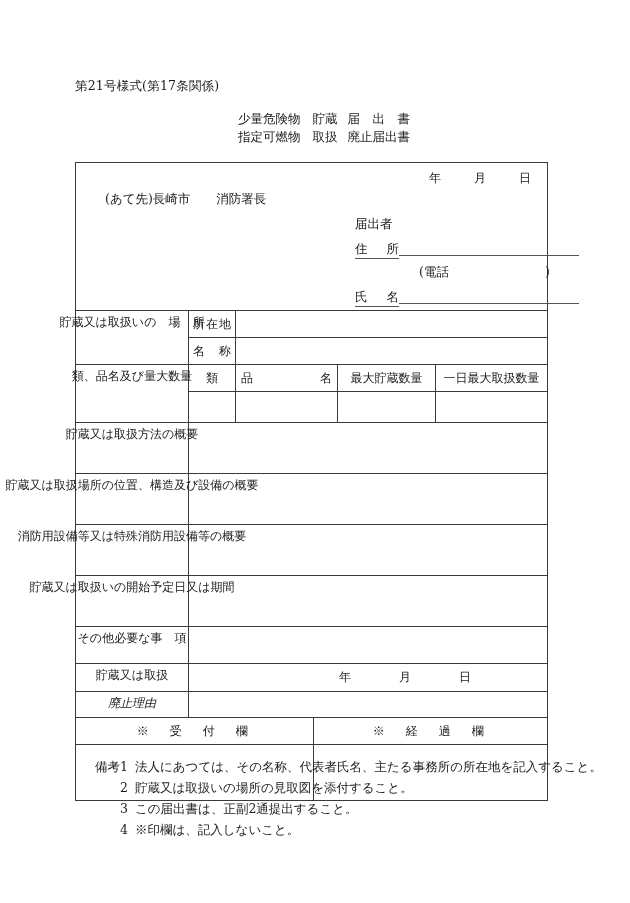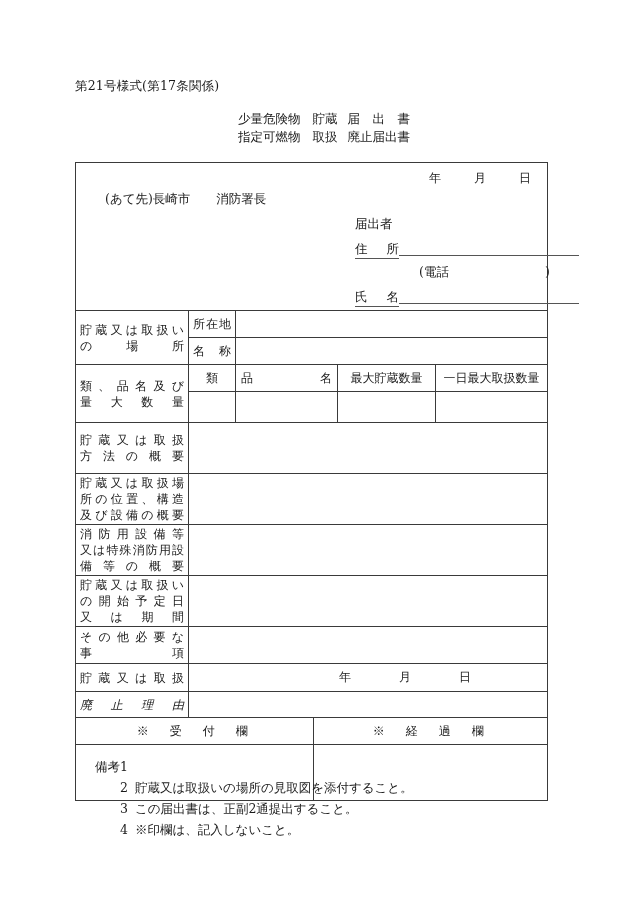--- a/index.html
+++ b/index.html
@@ -35,21 +35,21 @@
     border:1px solid #3a3a3a;
     box-sizing:border-box;
     font-size:12px;
   }
   .row{display:flex;border-top:1px solid #3a3a3a;}
   .row.first{border-top:none;}
   .cell{box-sizing:border-box;}
   .lbl{
     width:113px;flex:0 0 113px;
     border-right:1px solid #3a3a3a;
-    display:flex;flex-direction:column;justify-content:center;
+    display:flex;flex-direction:row;justify-content:center;
     padding:3px 4px;
     font-size:12px;line-height:16px;
   }
   .lbl span{display:block;text-align:justify;text-align-last:justify;white-space:nowrap;}
   .val{flex:1 1 auto;}
 
   
   .hdr{height:147px;position:relative;}
   .hdr-date{
     position:absolute;right:16px;top:7px;
@@ -295,20 +295,21 @@
       <div class="rp-left"></div>
       <div class="rp-right"></div>
     </div>
 
   </div>
 
   <div class="notes" id="notes">
       <div class="note">
         <span class="note-kw">備考</span>
         <span class="note-num">1</span>
+        <span class="note-txt">法人にあつては、その名称、代表者氏名、主たる事務所の所在地を記入すること。</span>
       </div>
       <div class="note">
         <span class="note-kw"></span>
         <span class="note-num">2</span>
         <span class="note-txt">貯蔵又は取扱いの場所の見取図を添付すること。</span>
       </div>
       <div class="note">
         <span class="note-kw"></span>
         <span class="note-num">3</span>
         <span class="note-txt">この届出書は、正副2通提出すること。</span>

